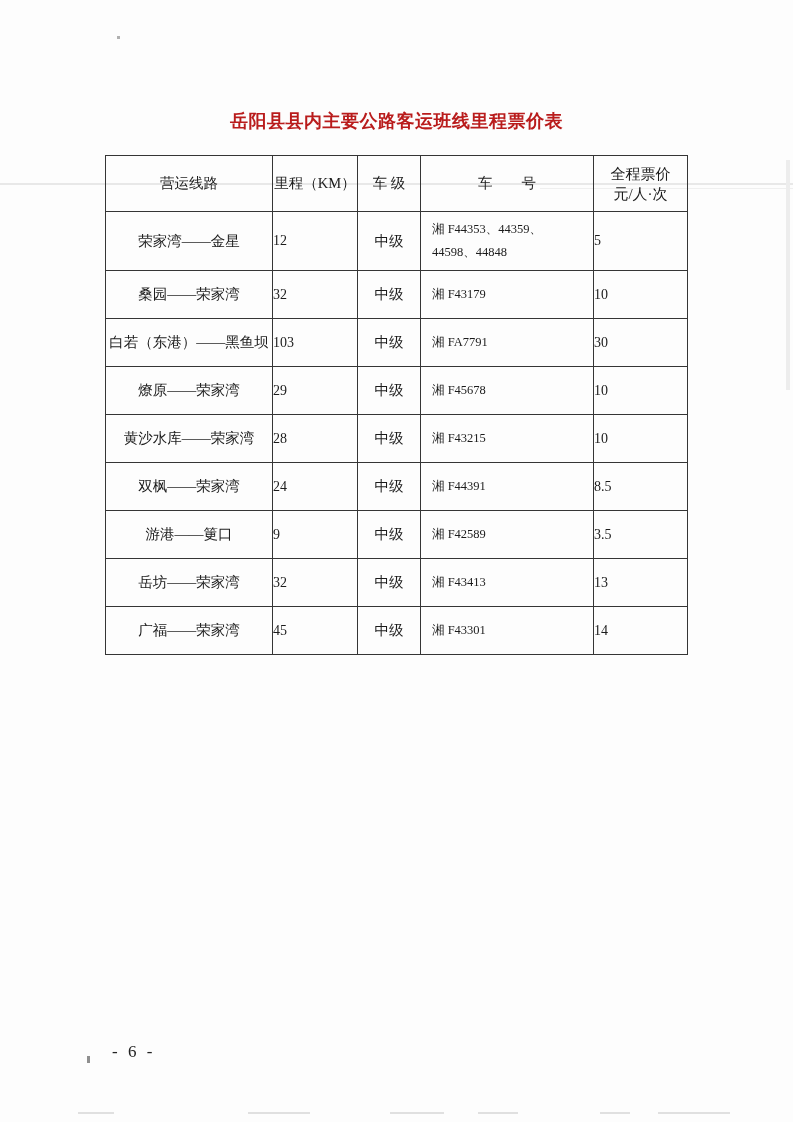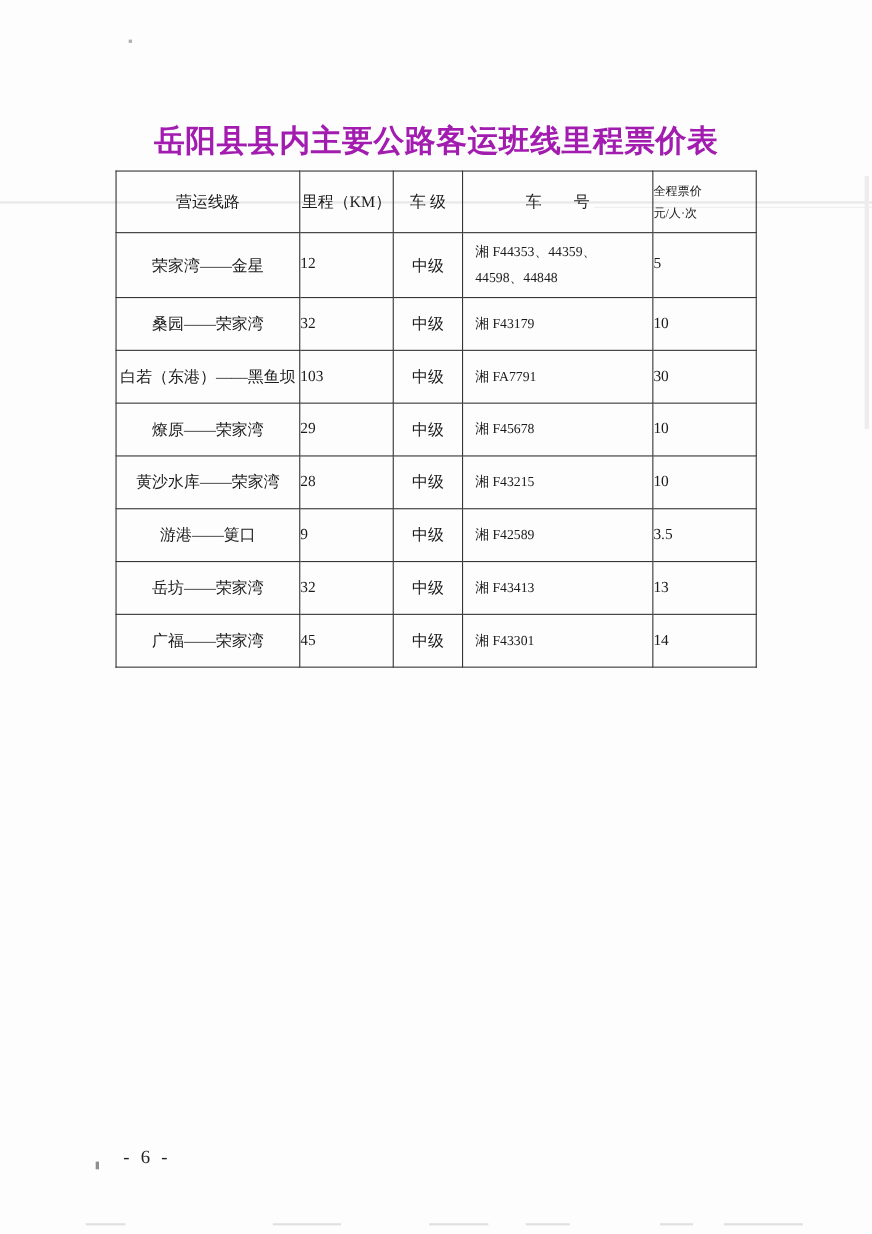--- a/index.html
+++ b/index.html
@@ -13,24 +13,24 @@
     color: #1b1b1b;
   }
   .doc-title {
     position: absolute;
     top: 109px;
     left: 0;
     width: 100%;
     margin: 0;
     text-align: center;
     font-family: "Liberation Serif", "DejaVu Serif", serif;
-    font-size: 28px;
+    font-size: 18px;
     font-weight: bold;
     letter-spacing: 0.5px;
-    color: #a21caf;
+    color: #b91c1c;
   }
   table.fare-table {
     position: absolute;
     left: 105px;
     top: 155px;
     width: 582px;
     border-collapse: collapse;
     table-layout: fixed;
     background: transparent;
   }
@@ -38,21 +38,21 @@
     border: 1.5px solid #353535;
     padding: 0;
     font-weight: normal;
     color: #1b1b1b;
     overflow: hidden;
   }
   .fare-table thead tr { height: 56px; }
   .fare-table tbody tr { height: 48px; }
   .fare-table tbody tr.tall { height: 59px; }
   .fare-table th { font-size: 14.5px; text-align: center; }
-  .fare-table th .fare-line { line-height: 20px; font-size: 11px; text-align: left; }
+  .fare-table th .fare-line { line-height: 20px; font-size: 15px; text-align: center; }
   td.route { font-size: 14.5px; text-align: center; }
   td.num   { font-size: 14px;  }
   td.cls   { font-size: 14.5px; text-align: center; }
   td.plate {
     font-size: 12.5px;
     text-align: left;
     padding-left: 11px;
     padding-right: 8px;
     line-height: 23px;
   }
@@ -147,20 +147,27 @@
         <td class="num">10</td>
       </tr>
       <tr>
         <td class="route">黄沙水库——荣家湾</td>
         <td class="num">28</td>
         <td class="cls">中级</td>
         <td class="plate">湘 F43215</td>
         <td class="num">10</td>
       </tr>
       <tr>
+        <td class="route">双枫——荣家湾</td>
+        <td class="num">24</td>
+        <td class="cls">中级</td>
+        <td class="plate">湘 F44391</td>
+        <td class="num">8.5</td>
+      </tr>
+      <tr>
         <td class="route">游港——筻口</td>
         <td class="num">9</td>
         <td class="cls">中级</td>
         <td class="plate">湘 F42589</td>
         <td class="num">3.5</td>
       </tr>
       <tr>
         <td class="route">岳坊——荣家湾</td>
         <td class="num">32</td>
         <td class="cls">中级</td>

